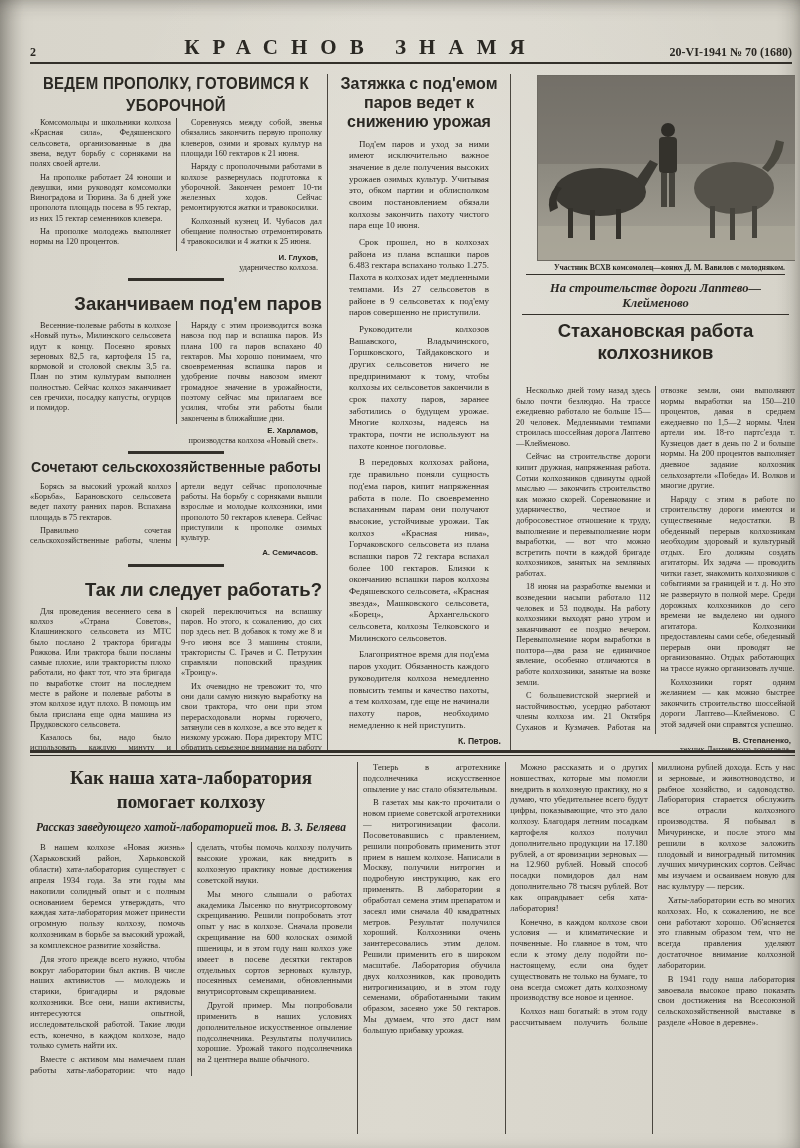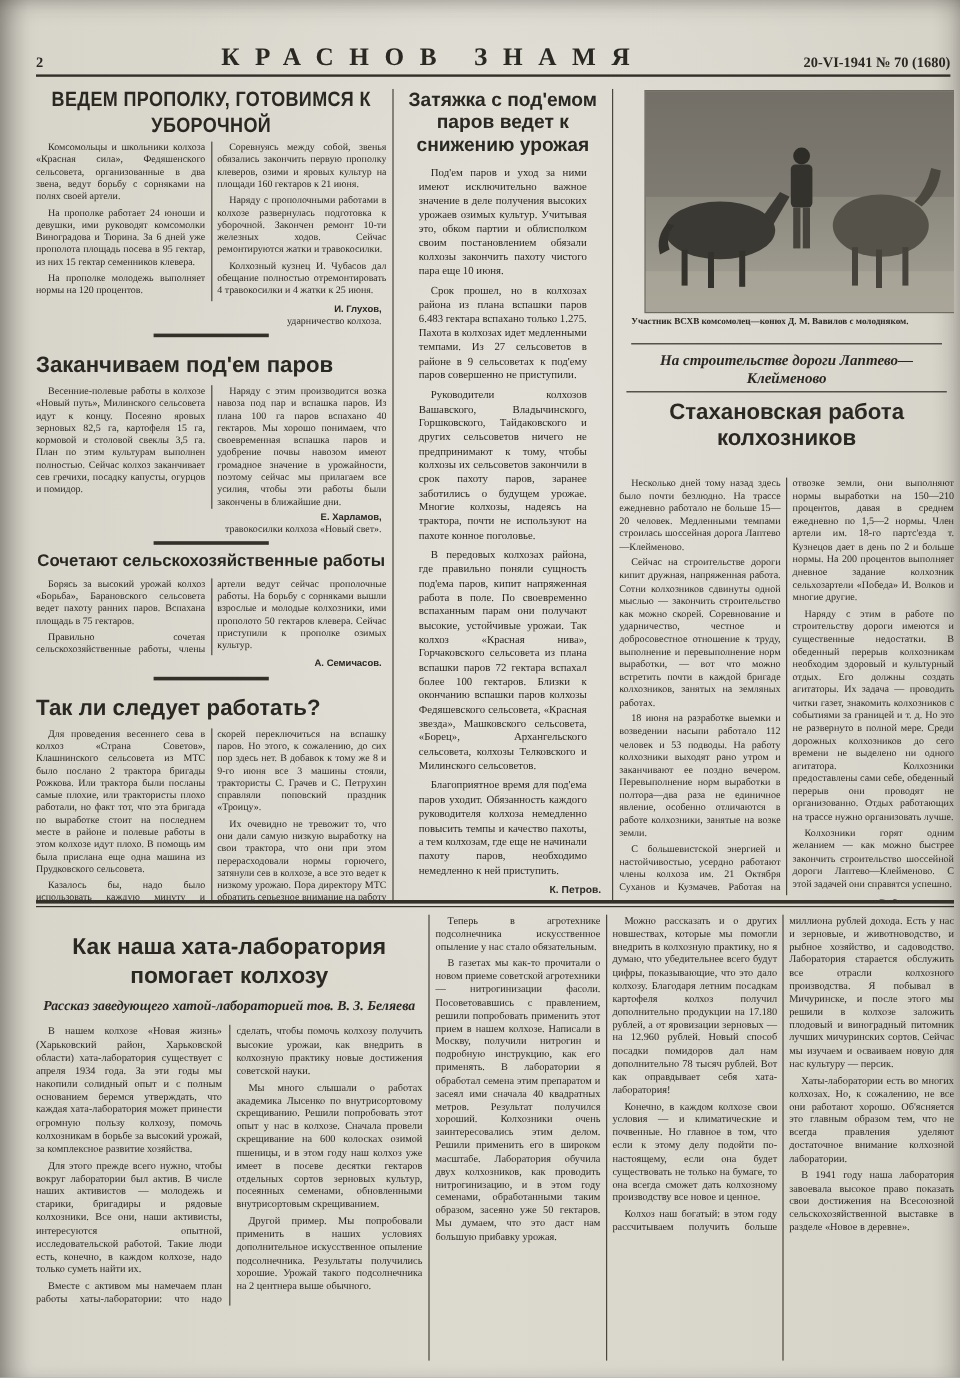--- a/index.html
+++ b/index.html
@@ -31,49 +31,49 @@
   .region-mid{width:172px;font-size:9px;line-height:1.3;overflow:hidden;}
   .region-right{flex:1;overflow:hidden;}
   article{display:block;}
   .cols2{column-count:2;column-gap:10px;column-rule:1px solid #4a463f;text-align:justify;}
   .cols3{column-count:3;column-gap:10px;column-rule:1px solid #4a463f;text-align:justify;}
   p{margin:0 0 3px;text-indent:10px;hyphens:auto;}
   .region-mid p{margin:0 16px 5px;}
   .h-a{font-family:"Liberation Sans",sans-serif;font-weight:bold;font-size:15px;
     text-align:center;margin:2px 0 5px;letter-spacing:.3px;transform:scaleY(1.15);}
   .h-b{font-family:"Liberation Sans",sans-serif;font-weight:bold;font-size:18.5px;
-    text-align:left;margin:12px 0 5px;}
+    text-align:right;margin:12px 0 5px;}
   .h-c{font-family:"Liberation Sans",sans-serif;font-weight:bold;font-size:14px;
     text-align:center;margin:4px 0 5px;}
   .h-mid{font-family:"Liberation Sans",sans-serif;font-weight:bold;font-size:16px;
     line-height:1.2;text-align:center;margin:0 0 7px;}
   .short-rule{width:96px;border-top:3px solid #33302a;margin:5px auto 5px;}
   .sig{text-align:right;font-size:inherit;margin:2px 4px 4px 0;}
   .sig-name{font-weight:bold;font-family:"Liberation Sans",sans-serif;font-size:.95em;}
   .sig-role{display:block;}
   
   .caption-top{font-size:7.8px;line-height:1.3;text-align:justify;margin:0 2px 4px;font-weight:bold;}
   .photo-frame{margin:2px 0 3px 22px;width:264px;height:184px;background:#8f8c82;
     box-shadow:0 0 0 1px #6d6a62;}
-  .caption-bottom{font-size:7.6px;font-weight:bold;text-align:left;margin:3px 10px 2px;
-    padding-bottom:14px;border-bottom:1px solid #33302a;}
+  .caption-bottom{font-size:7.6px;font-weight:bold;text-align:right;margin:3px 10px 2px;
+    padding-bottom:2px;border-bottom:1px solid #33302a;}
   .kicker{font-style:italic;font-weight:bold;font-size:12.5px;text-align:center;
     margin:6px 6px 2px;padding-bottom:3px;border-bottom:1px solid #33302a;}
   .h-stakh{font-family:"Liberation Sans",sans-serif;font-weight:bold;font-size:18.5px;
     text-align:center;margin:5px 0 22px;}
   .region-right .cols2{font-size:8.4px;line-height:1.26;}
   
   .section-rule{position:absolute;top:750px;left:30px;right:5px;
     border-top:3.5px solid #33302a;border-bottom:1px solid #33302a;height:2px;}
   .bottom-section{position:absolute;top:762px;left:30px;right:5px;height:372px;
     display:flex;overflow:hidden;font-size:8.6px;line-height:1.26;}
   .lab-left{width:322px;}
   .lab-right{flex:1;}
-  .h-lab{font-family:Liberation Sans, sans-serif;font-weight:bold;font-size:19px;
-    line-height:1.25;text-align:center;margin:16px 10px 6px;}
+  .h-lab{font-family:Liberation Serif, serif;font-weight:bold;font-size:19px;
+    line-height:1.25;text-align:center;margin:4px 10px 6px;}
   .lab-subtitle{font-style:italic;font-weight:bold;font-size:11.5px;line-height:1.3;
     text-align:center;margin:0 6px 8px;}
   .lab-left .cols2{column-gap:12px;}
 </style>
 </head>
 <body>
 
 <div class="page">
 
   <header class="masthead">
@@ -103,21 +103,21 @@
       </article>
       <div class="short-rule"></div>
       <article>
         <h2 class="h-b">Заканчиваем под'ем паров</h2>
         <div class="cols2">
             <p>Весенние-полевые работы в колхозе «Новый путь», Милинского сельсовета идут к концу. Посеяно яровых зерновых 82,5 га, картофеля 15 га, кормовой и столовой свеклы 3,5 га. План по этим культурам выполнен полностью. Сейчас колхоз заканчивает сев гречихи, посадку капусты, огурцов и помидор.</p>
             <p>Наряду с этим производится возка навоза под пар и вспашка паров. Из плана 100 га паров вспахано 40 гектаров. Мы хорошо понимаем, что своевременная вспашка паров и удобрение почвы навозом имеют громадное значение в урожайности, поэтому сейчас мы прилагаем все усилия, чтобы эти работы были закончены в ближайшие дни.</p>
           </div>
         <div class="sig">
           <span class="sig-name">Е. Харламов,</span>
-          <span class="sig-role">травокосилки колхоза «Новый свет».</span>
+          <span class="sig-role">производства колхоза «Новый свет».</span>
         </div>
       </article>
       <div class="short-rule"></div>
       <article>
         <h2 class="h-c">Сочетают сельскохозяйственные работы</h2>
         <div class="cols2">
             <p>Борясь за высокий урожай колхоз «Борьба», Барановского сельсовета ведет пахоту ранних паров. Вспахана площадь в 75 гектаров.</p>
             <p>Правильно сочетая сельскохозяйственные работы, члены артели ведут сейчас прополочные работы. На борьбу с сорняками вышли взрослые и молодые колхозники, ими прополото 50 гектаров клевера. Сейчас приступили к прополке озимых культур.</p>
           </div>
         <div class="sig">

